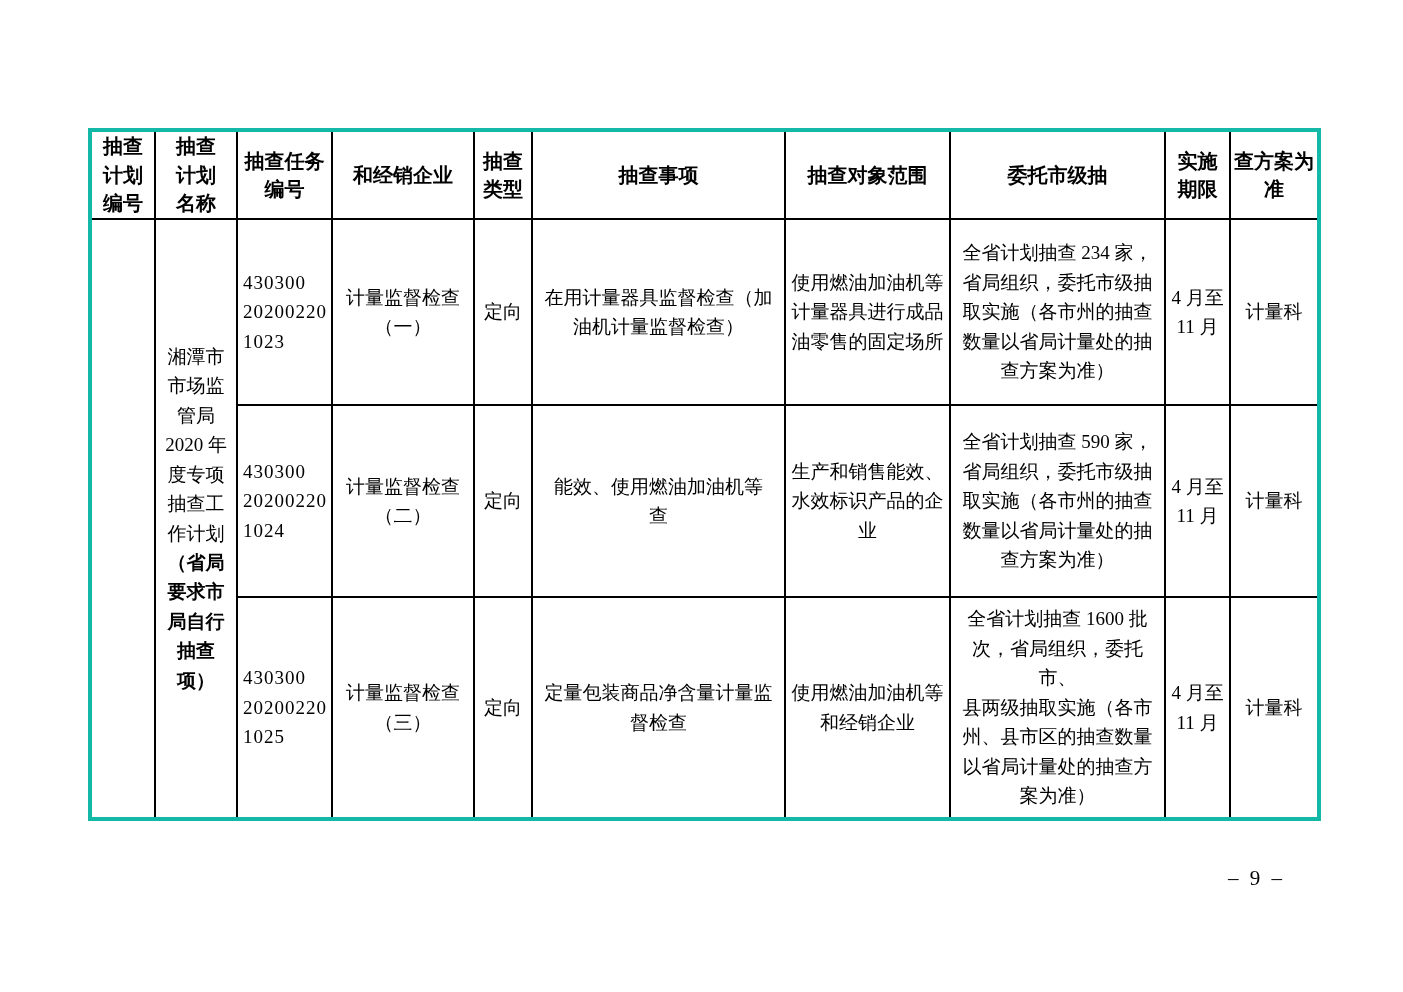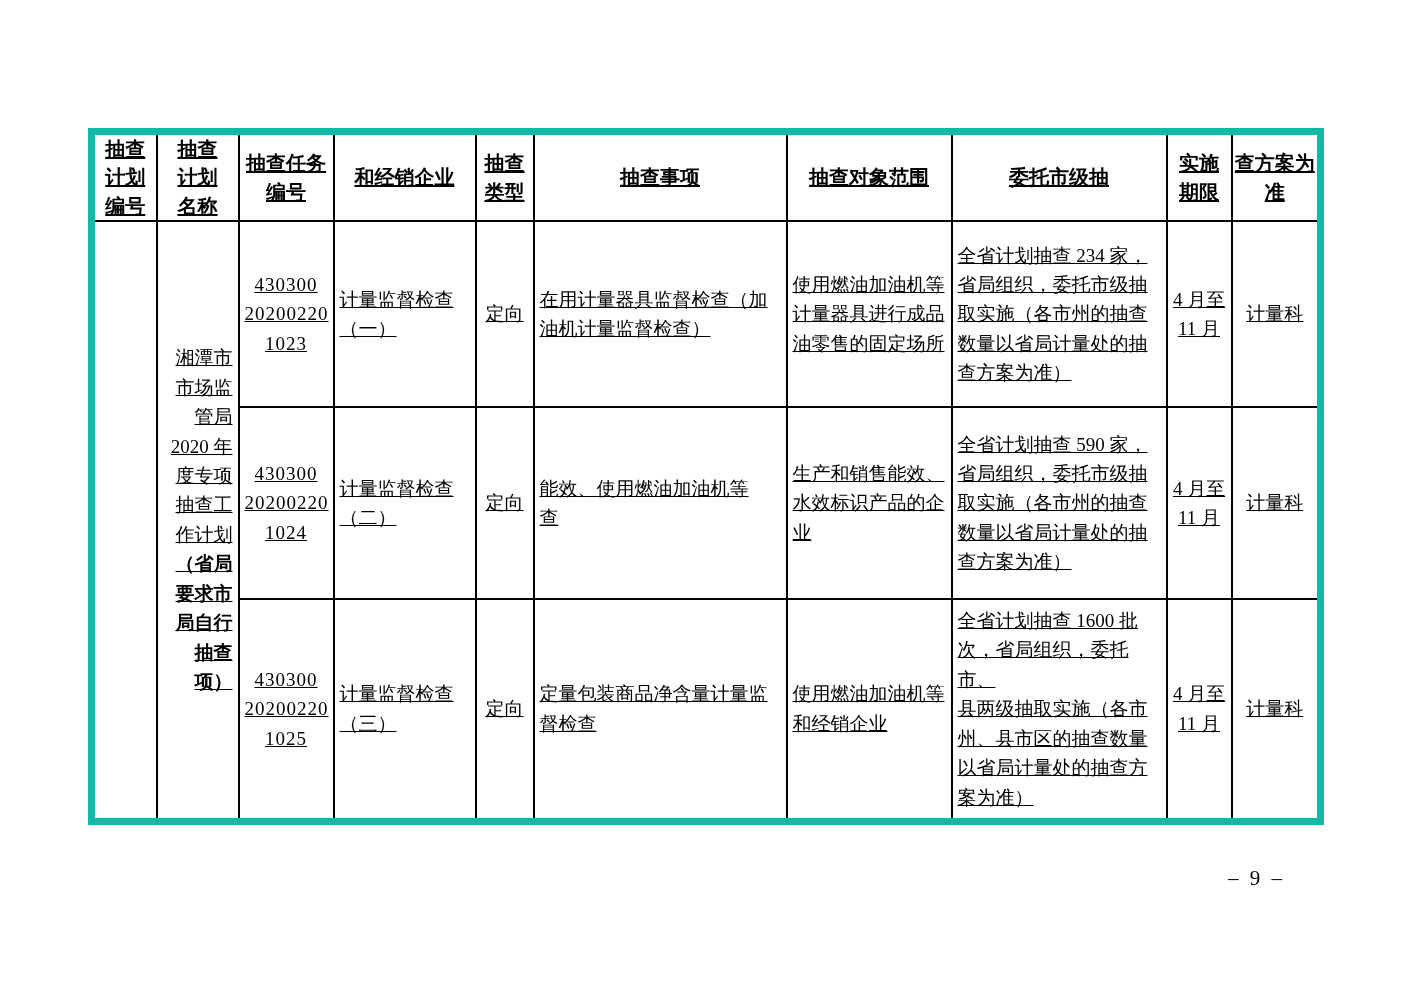--- a/index.html
+++ b/index.html
@@ -16,22 +16,21 @@
     background: #ffffff;
     overflow: hidden;
   }
   table.plan-table {
     position: absolute;
     left: 88px;
     top: 128px;
     width: 1229px;
     border-collapse: collapse;
     table-layout: fixed;
-    border: 7px solid #14b8a6;
-    text-decoration: underline;
+    border: 4px solid #14b8a6;
   }
   table.plan-table th,
   table.plan-table td {
     border: 2px solid #000000;
     vertical-align: middle;
     overflow: hidden;
   }
   table.plan-table th {
     font-family: "Liberation Sans", "DejaVu Sans", sans-serif;
     font-weight: bold;
@@ -41,28 +40,28 @@
     white-space: pre-line;
     padding: 0 2px;
   }
   table.plan-table td {
     font-size: 19px;
     line-height: 1.55;
     white-space: pre-line;
     padding: 0 5px;
   }
   td.cell-center { text-align: center; }
-  td.cell-left   { text-align: left; }
+  td.cell-left   { text-align: center; }
   td.cell-num {
-    text-align: center;
+    text-align: left;
     line-height: 1.85;
     letter-spacing: 1px;
   }
   td.cell-plan-name {
-    text-align: right;
+    text-align: center;
     padding: 0 4px;
     line-height: 1.6;
     margin-top: 16px;
   }
   td.cell-plan-name .bold-part { font-weight: bold; }
   td.cell-ratio { padding: 0 3px; }
   td.cell-scope { padding: 0 2px; border-radius: 27px; }
   .page-number {
     position: absolute;
     top: 866px;

